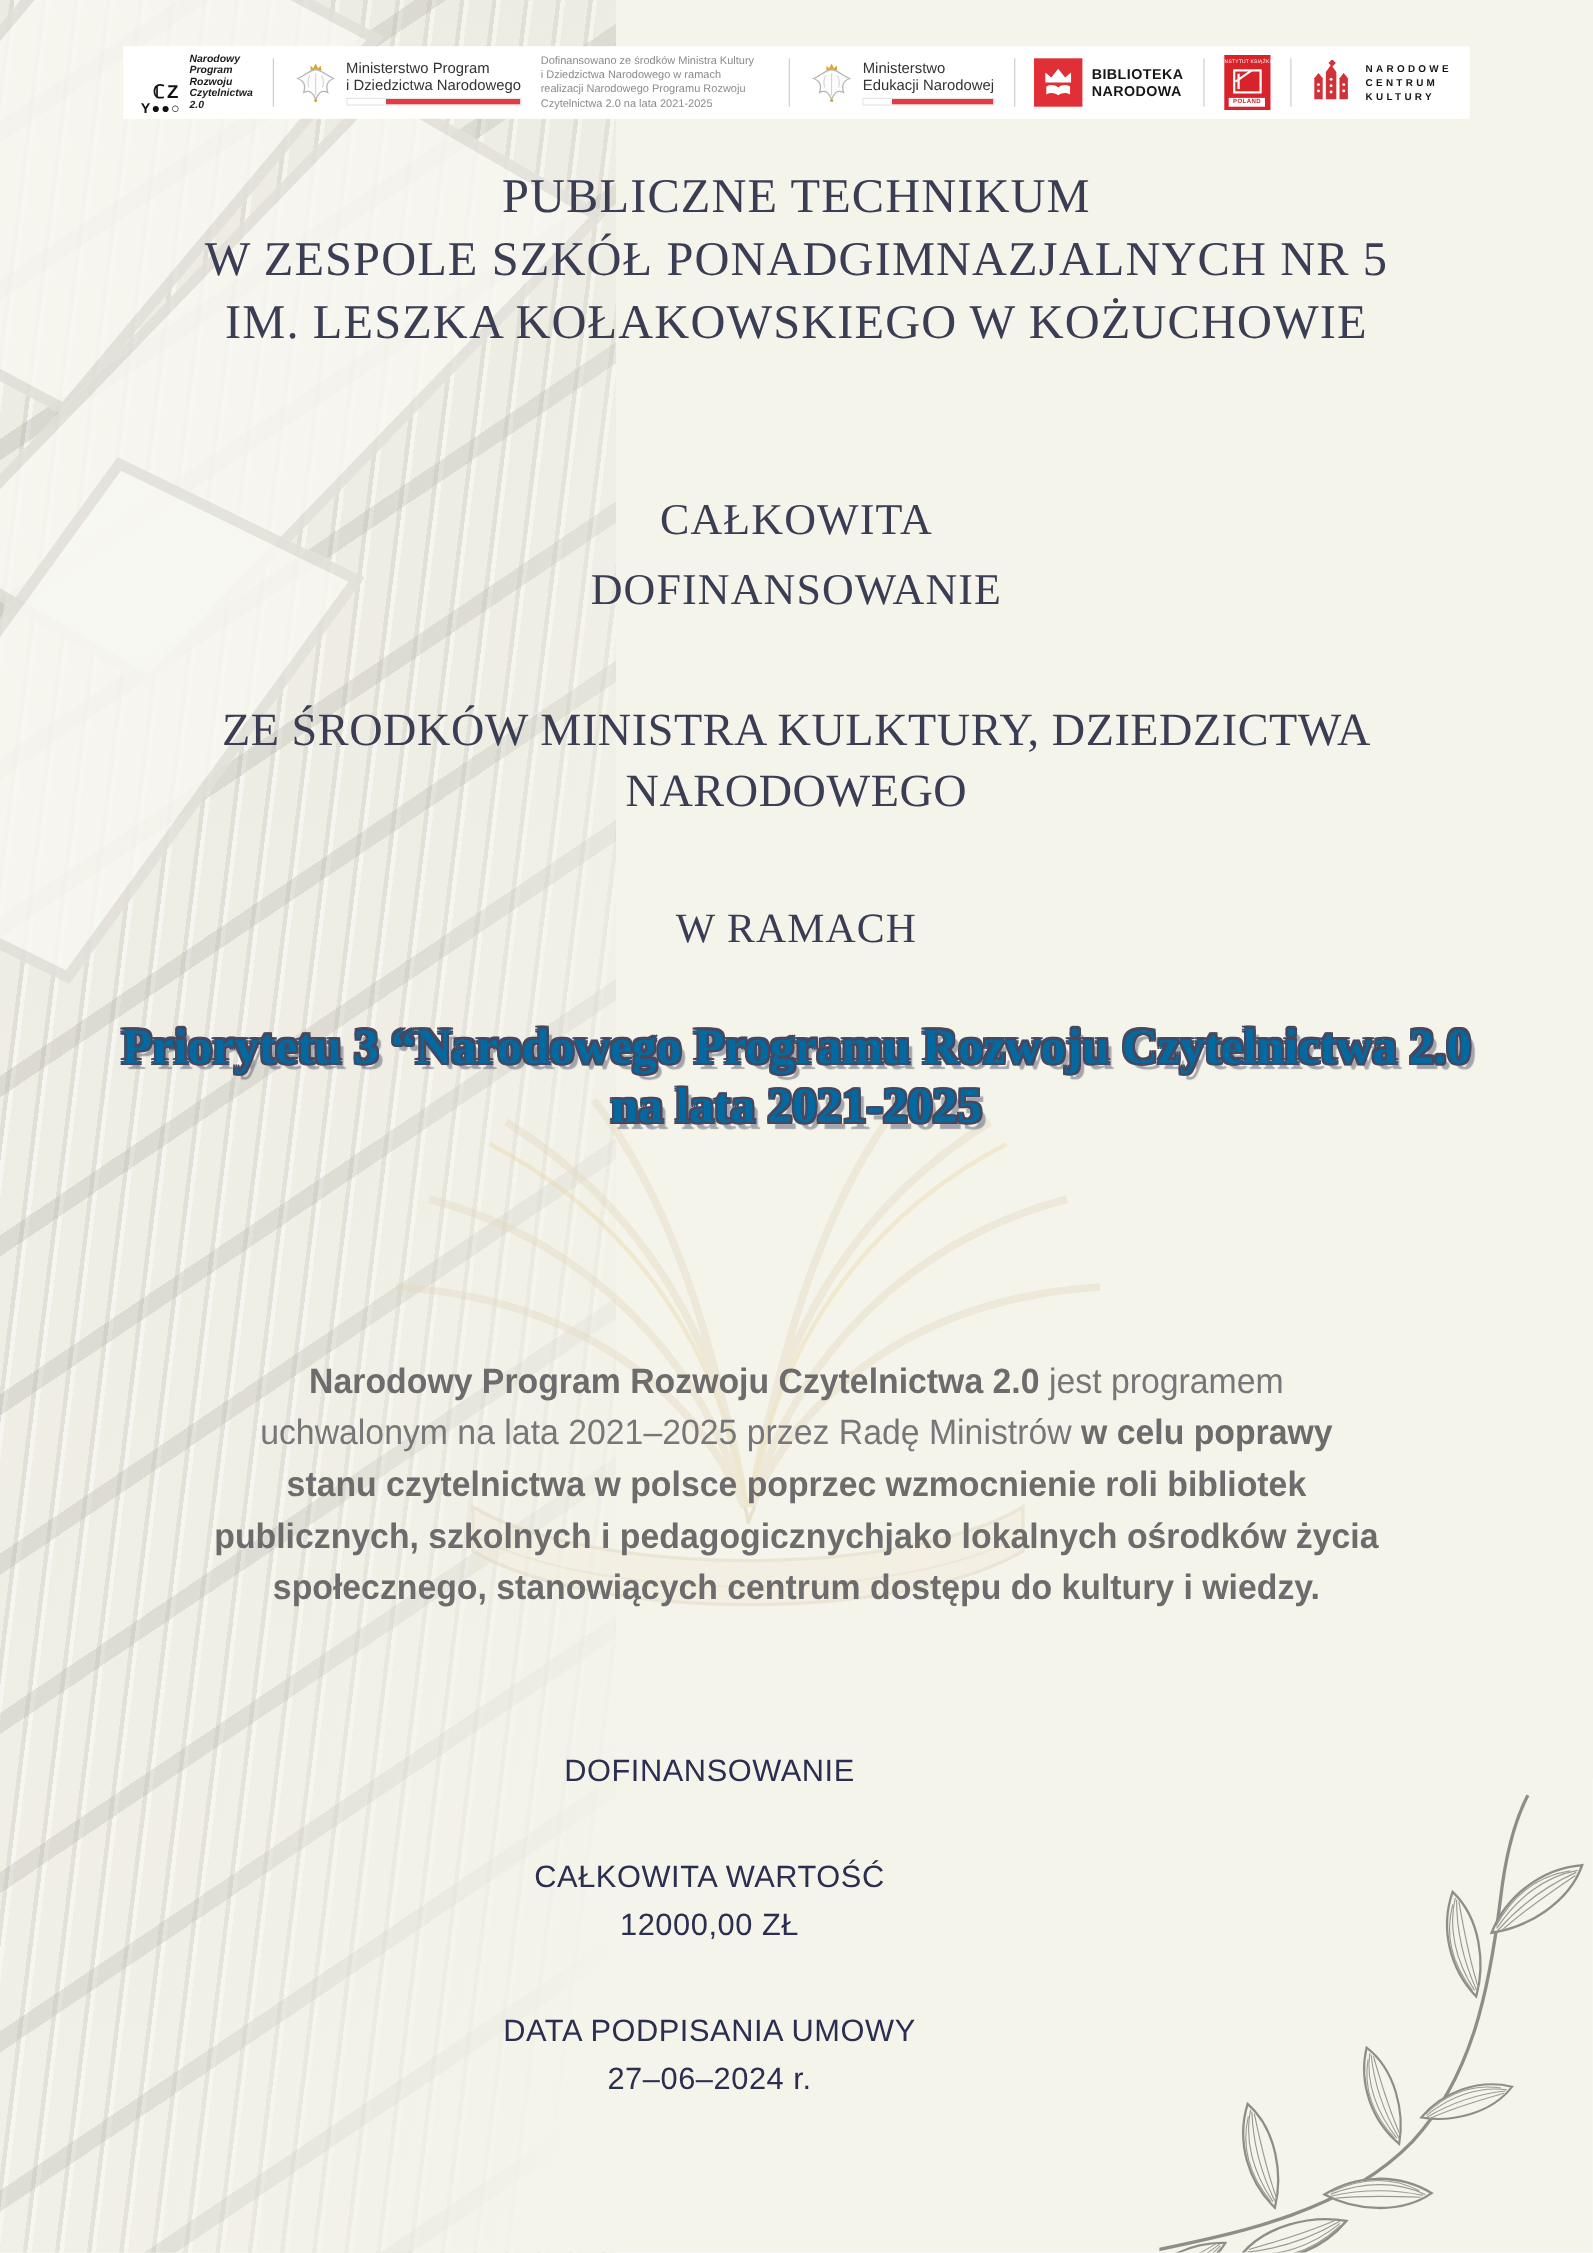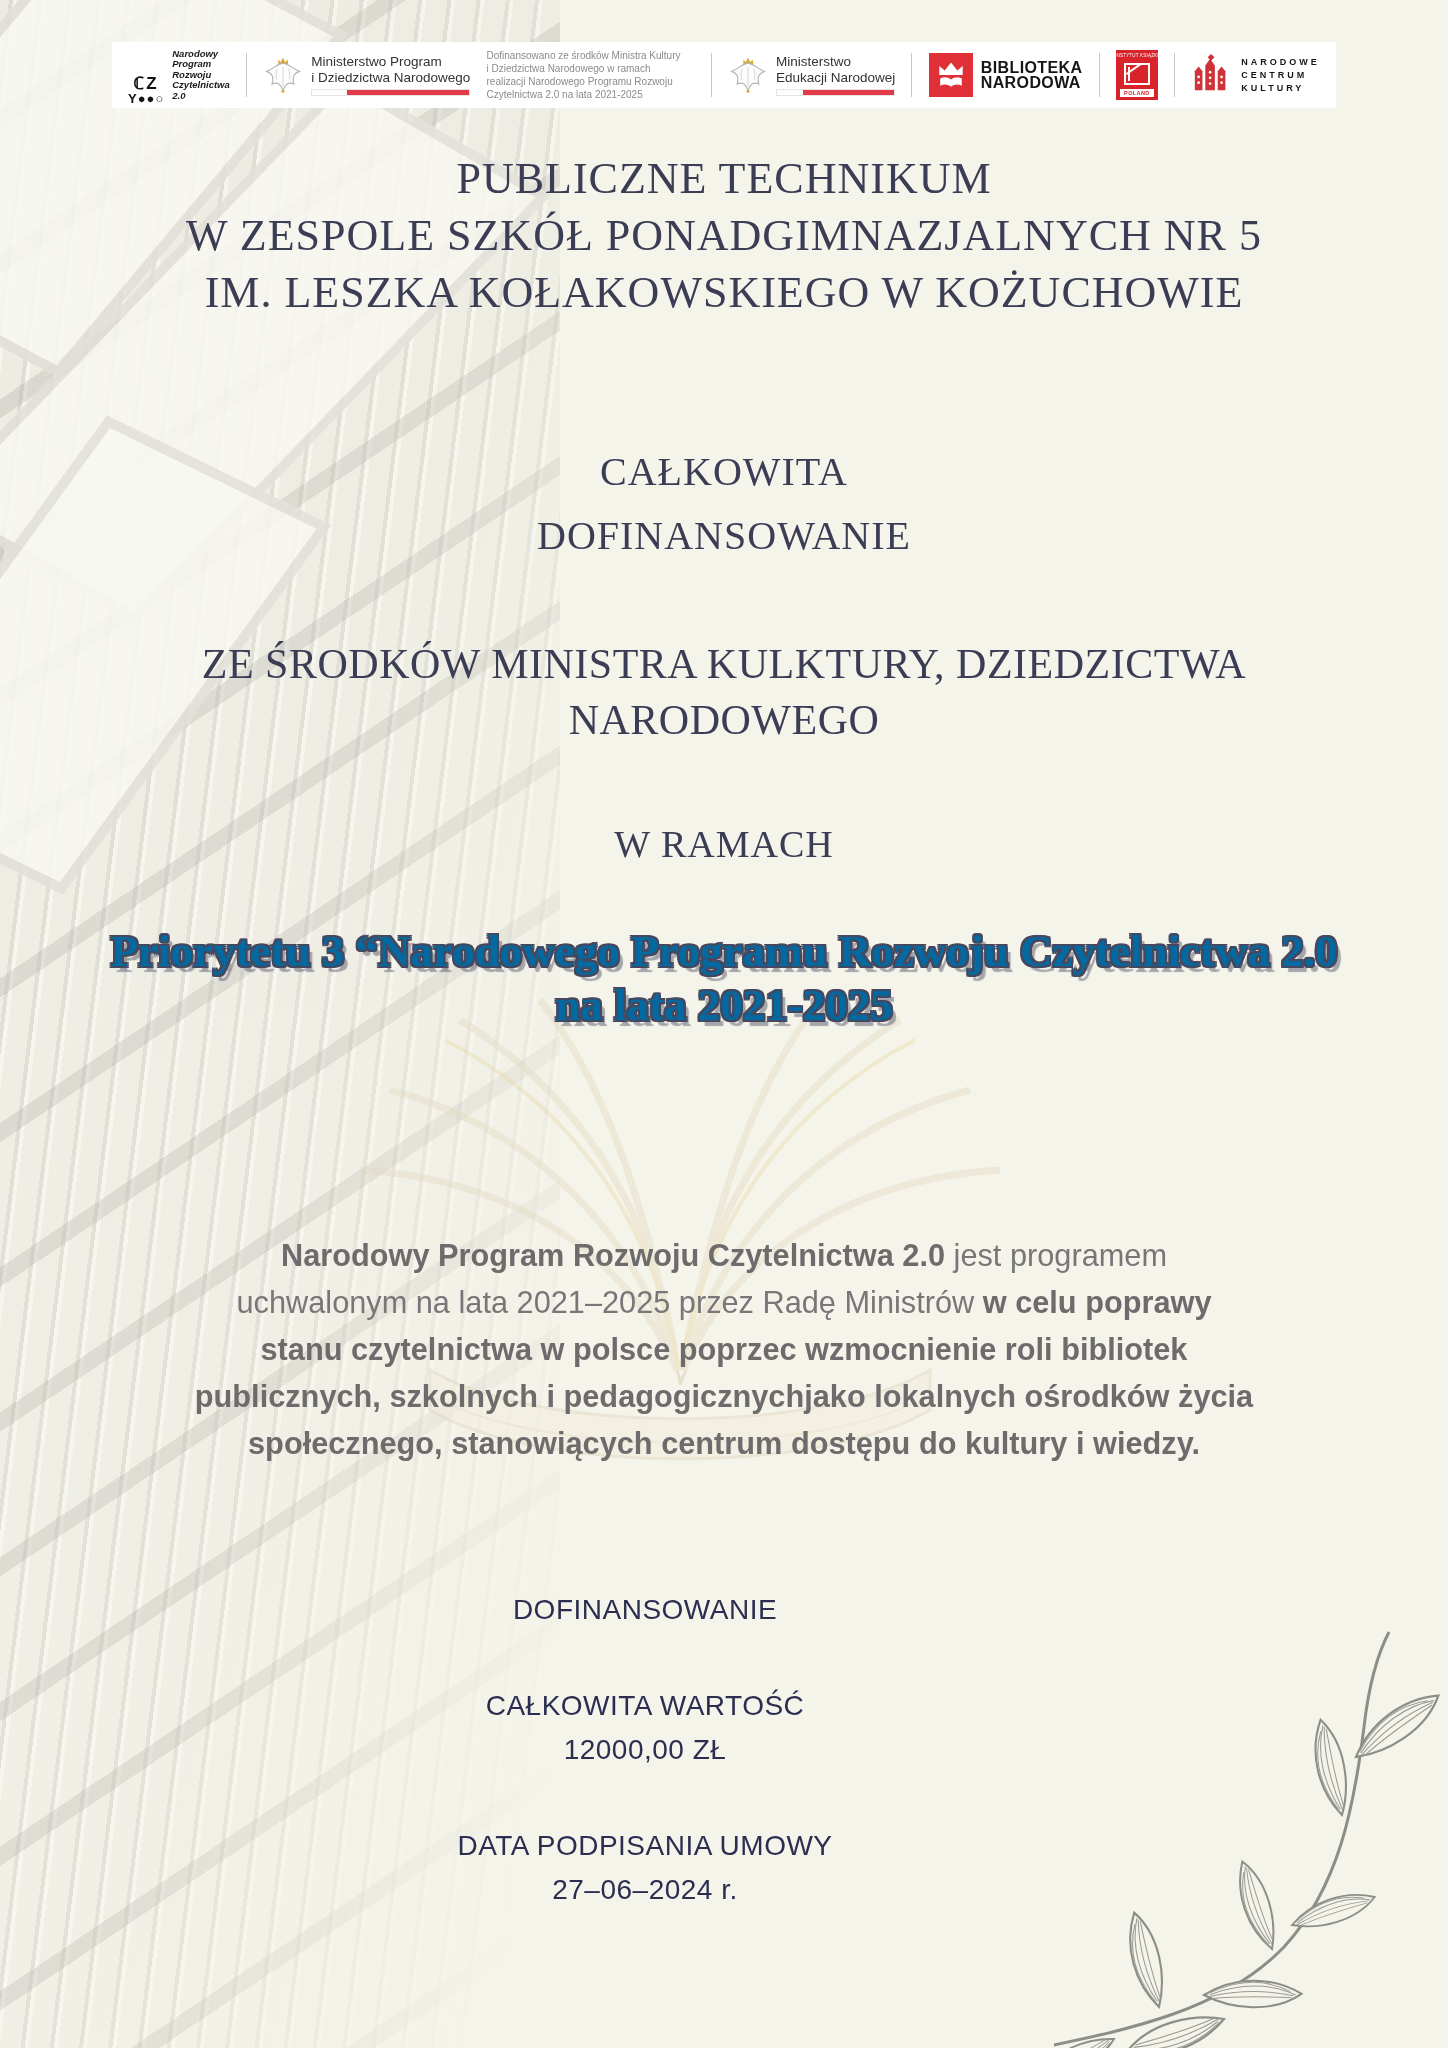--- a/index.html
+++ b/index.html
@@ -40,30 +40,30 @@
 
   
   .header{
     position:absolute;left:112px;top:42px;width:1224px;height:66px;
     background:#ffffff;
     display:flex;align-items:center;justify-content:space-between;
     padding:0 16px;box-sizing:border-box;gap:8px;
   }
   .lg{display:flex;align-items:center;gap:8px;}
   .vdiv{width:1px;height:44px;background:#c9c9c9;flex:0 0 1px;}
-  .nprcz-mark{font-weight:bold;color:#111;line-height:15px;text-align:center;margin-top:32px;}
+  .nprcz-mark{font-weight:bold;color:#111;line-height:15px;text-align:right;margin-top:32px;}
   .nprcz-mark .m1{font-size:17px;letter-spacing:2px;}
   .nprcz-mark .m2{font-size:13px;letter-spacing:1px;}
   .nprcz-text{font-size:9.5px;line-height:10.5px;font-weight:bold;color:#1a1a1a;font-style:italic;}
   .ministry-text{font-size:13.5px;line-height:16px;color:#333;}
   .flagbar{height:5px;margin-top:3px;border:1px solid #e3e3e3;
     background:linear-gradient(to right,#ffffff 0 22%,#e23a46 22%);}
   .note{font-size:10px;line-height:13px;color:#8b8b8b;width:208px;}
   .redsq{width:44px;height:44px;background:#e02f36;display:flex;align-items:center;justify-content:center;flex:0 0 auto;}
-  .bn-text{font-size:16px;line-height:15px;font-weight:bold;color:#161616;letter-spacing:.4px;}
+  .bn-text{font-size:13px;line-height:15px;font-weight:bold;color:#161616;letter-spacing:.4px;}
   .nck-text{font-size:9px;line-height:13px;font-weight:bold;color:#161616;letter-spacing:3px;}
   .ik-box{width:42px;height:50px;background:#d8232a;display:flex;flex-direction:column;align-items:center;justify-content:space-between;padding:3px 0;box-sizing:border-box;}
   .ik-top{font-size:4.5px;color:#fff;letter-spacing:.2px;white-space:nowrap;}
   .ik-glyph{width:22px;height:18px;border:2px solid #fff;position:relative;}
   .ik-glyph:before,.ik-glyph:after{content:"";position:absolute;left:2px;right:2px;top:2px;bottom:2px;border-left:2px solid #fff;}
   .ik-glyph:after{border-left:none;border-top:2px solid #fff;transform:rotate(-35deg);}
   .ik-bottom{background:#fff;color:#d8232a;font-size:5.5px;font-weight:bold;padding:1px 4px;letter-spacing:.4px;}
 
   
   .serif{font-family:"Liberation Serif",serif;color:#3b3d55;text-align:center;position:absolute;left:0;right:0;}

